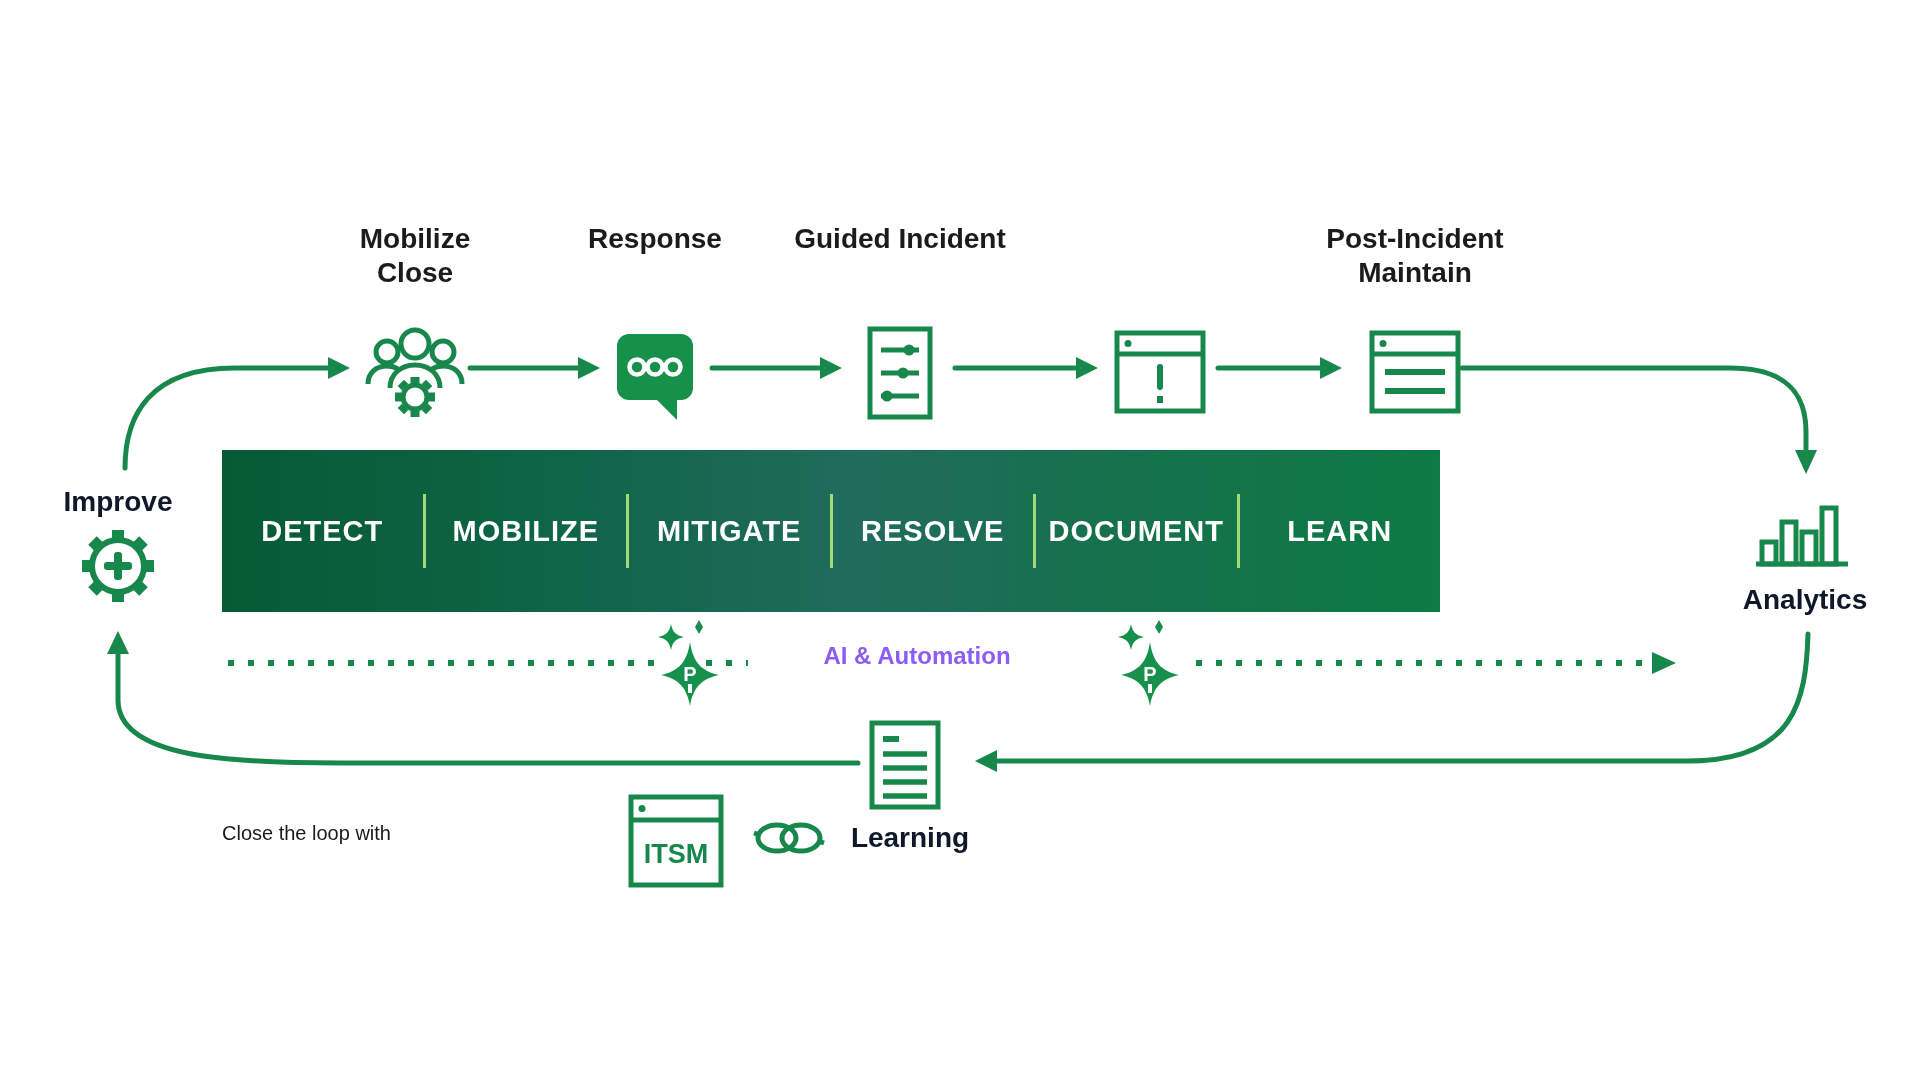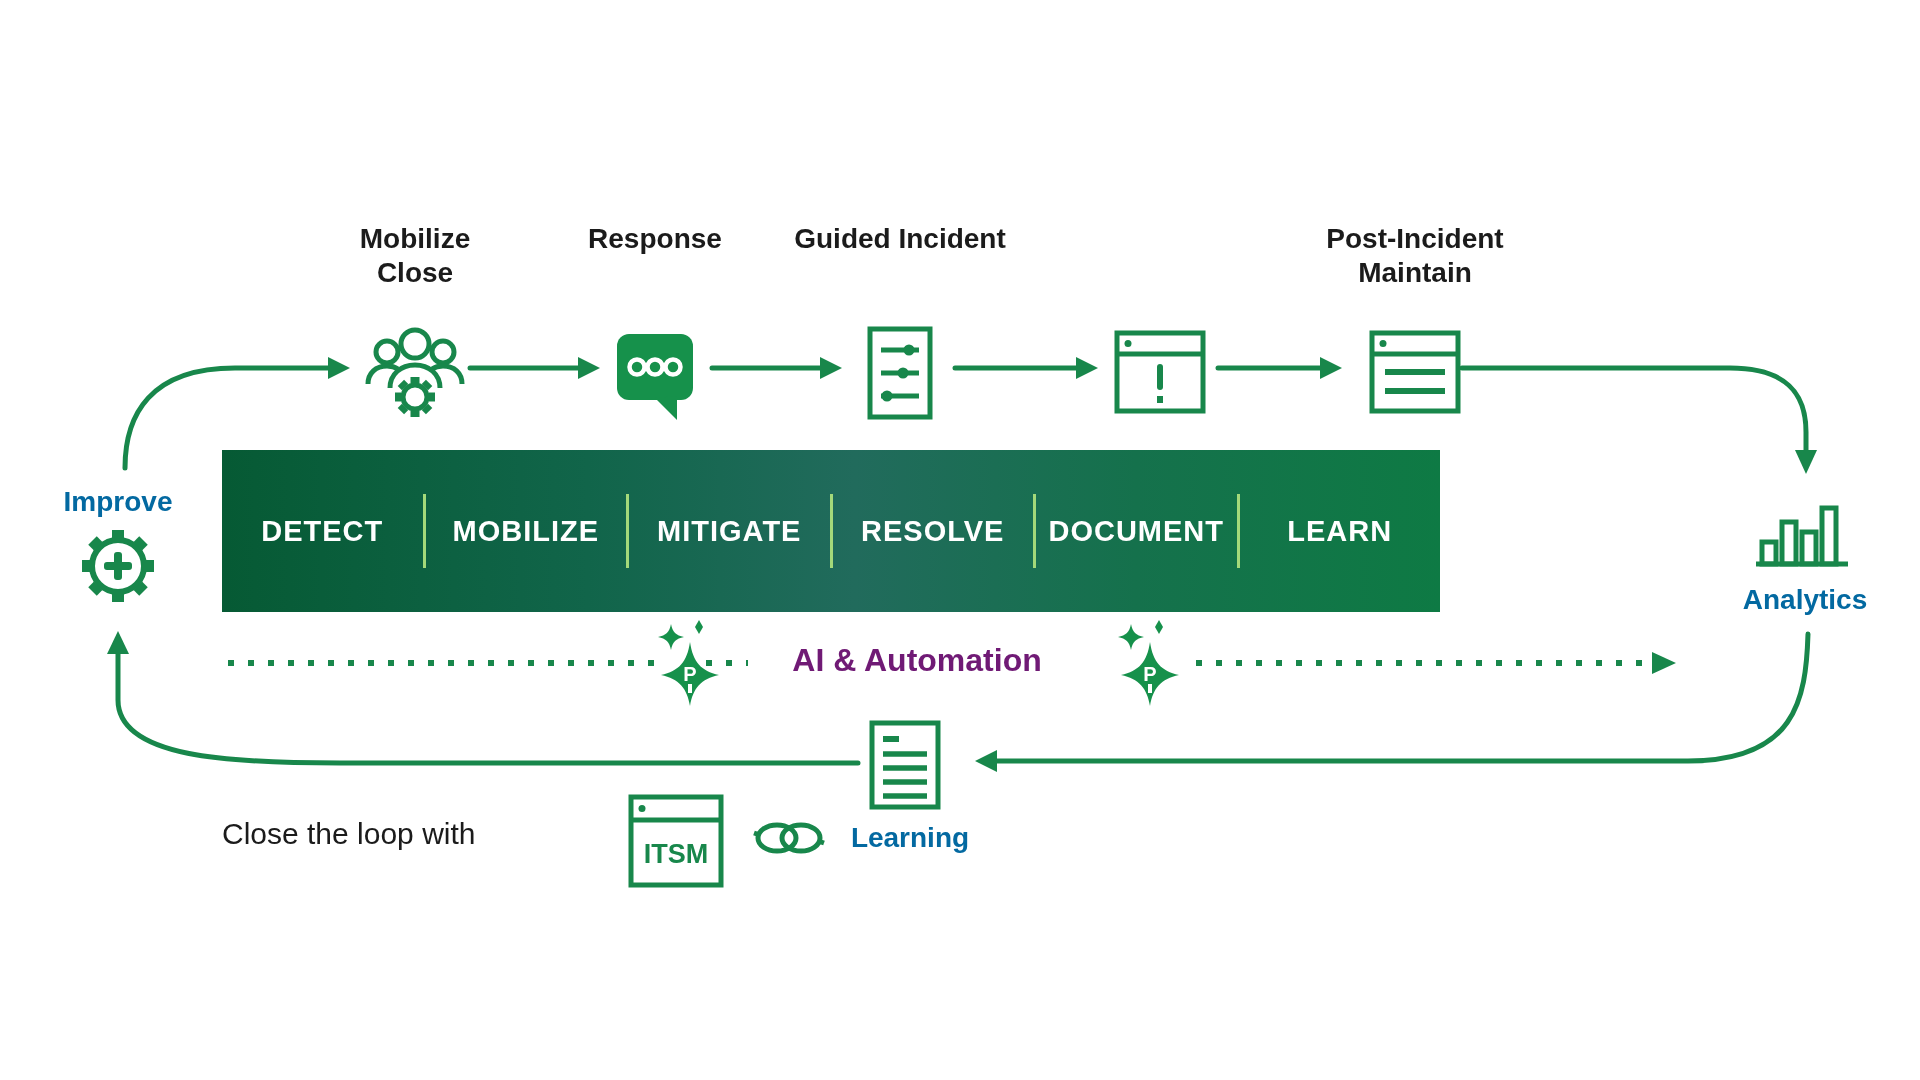--- a/index.html
+++ b/index.html
@@ -8,23 +8,23 @@
   .abs{position:absolute;}
   
   .step-label{width:340px;text-align:center;font-weight:bold;font-size:28px;line-height:34px;color:#1b1b1b;}
   .step-label span{display:block;}
   
   .banner{left:222px;top:450px;width:1218px;height:162px;display:flex;align-items:center;
           background:linear-gradient(90deg,#065a34 0%,#11654a 30%,#216b5c 52%,#15714c 75%,#0e7a44 100%);}
   .banner-cell{flex:1;text-align:center;color:#ffffff;font-weight:bold;font-size:29px;letter-spacing:1px;}
   .banner-divider{width:3px;height:74px;background:#a4d97a;flex:0 0 3px;}
   
-  .big-label{font-weight:bold;font-size:28px;color:#0369a1;text-align:center;}
-  .ai-label{font-weight:bold;font-size:32px;color:#701a75;text-align:center;width:330px;}
-  .close-text{font-size:30px;line-height:35px;color:#1b1b1b;}
+  .big-label{font-weight:bold;font-size:28px;color:#0f172a;text-align:center;}
+  .ai-label{font-weight:bold;font-size:24px;color:#8b5cf6;text-align:center;width:330px;}
+  .close-text{font-size:20px;line-height:35px;color:#1b1b1b;}
   svg{display:block;}
   .icon-stroke{stroke:#18874b;fill:none;stroke-width:5;}
 </style>
 </head>
 <body>
 
 <div class="stage">
 
   <svg class="abs" style="left:0;top:0" width="1920" height="1080" viewBox="0 0 1920 1080">
     <g stroke="#18874b" stroke-width="5" fill="none" stroke-linecap="round">

